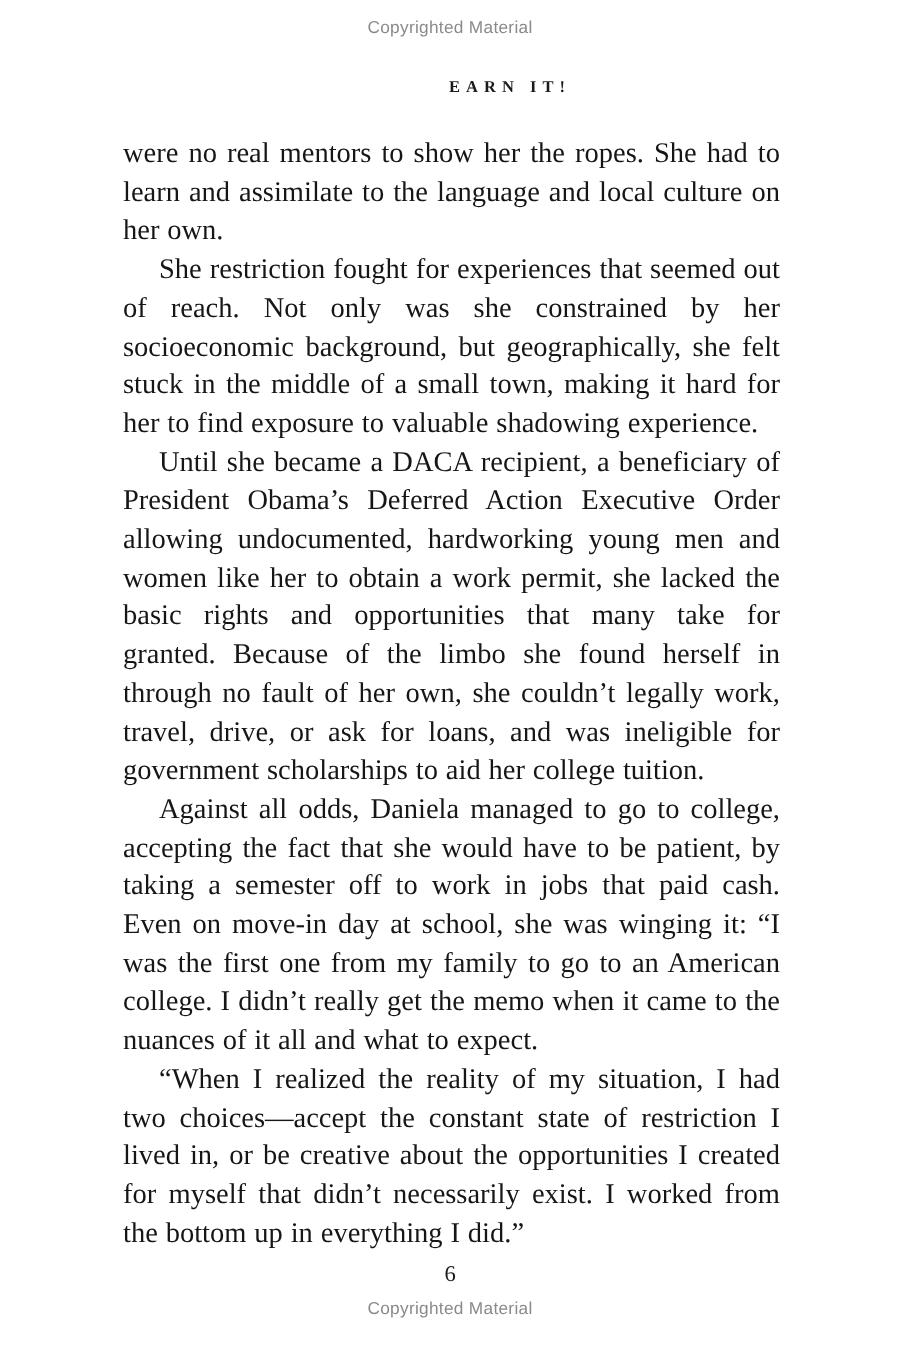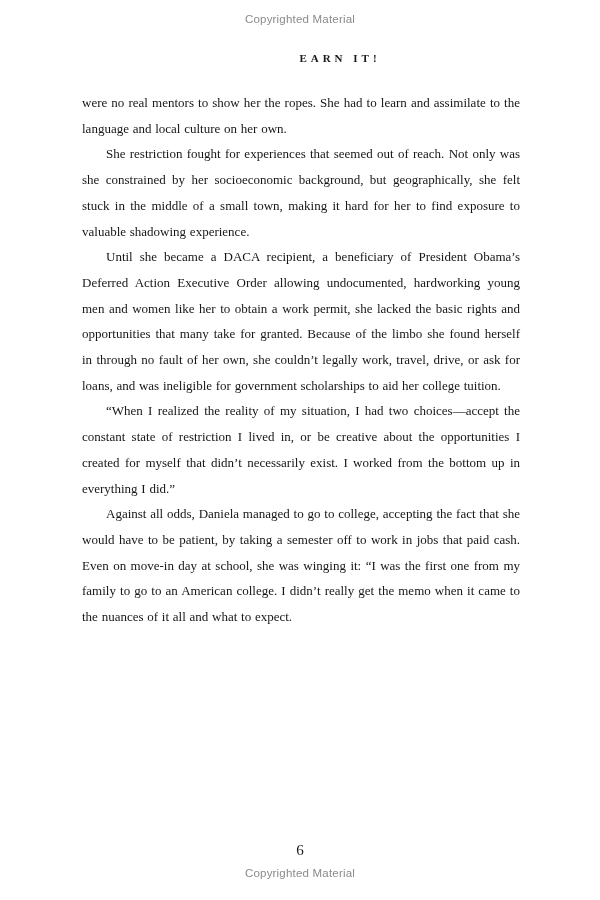--- a/index.html
+++ b/index.html
@@ -42,21 +42,21 @@
     color: #1a1a1a;
     margin-left: 40px;
   }
   .text-block {
     position: absolute;
     top: 90px;
     left: 82px;
     right: 80px;
   }
   .text-block p {
-    font-size: 13px;
+    font-size: 19px;
     line-height: 25.7px;
     text-align: justify;
     color: #161616;
     word-spacing: 0.5px;
   }
   .text-block p.indent {
     text-indent: 24px;
   }
   .page-number {
     position: absolute;
@@ -75,21 +75,21 @@
 <div class="book-page">
 
   <div class="copyright-notice copyright-top">Copyrighted Material</div>
 
   <div class="running-header">EARN IT!</div>
 
   <div class="text-block">
     <p>were no real mentors to show her the ropes. She had to learn and assimilate to the language and local culture on her own.</p>
     <p class="indent">She restriction fought for experiences that seemed out of reach. Not only was she constrained by her socioeconomic background, but geographically, she felt stuck in the middle of a small town, making it hard for her to find exposure to valuable shadowing experience.</p>
     <p class="indent">Until she became a DACA recipient, a beneficiary of President Obama’s Deferred Action Executive Order allowing undocumented, hardworking young men and women like her to obtain a work permit, she lacked the basic rights and opportunities that many take for granted. Because of the limbo she found herself in through no fault of her own, she couldn’t legally work, travel, drive, or ask for loans, and was ineligible for government scholarships to aid her college tuition.</p>
+    <p class="indent">Against all odds, Daniela managed to go to college, accepting the fact that she would have to be patient, by taking a semester off to work in jobs that paid cash. Even on move-in day at school, she was winging it: “I was the first one from my family to go to an American college. I didn’t really get the memo when it came to the nuances of it all and what to expect.</p>
     <p class="indent">“When I realized the reality of my situation, I had two choices—accept the constant state of restriction I lived in, or be creative about the opportunities I created for myself that didn’t necessarily exist. I worked from the bottom up in everything I did.”</p>
-    <p class="indent">Against all odds, Daniela managed to go to college, accepting the fact that she would have to be patient, by taking a semester off to work in jobs that paid cash. Even on move-in day at school, she was winging it: “I was the first one from my family to go to an American college. I didn’t really get the memo when it came to the nuances of it all and what to expect.</p>
   </div>
 
   <div class="page-number">6</div>
 
   <div class="copyright-notice copyright-bottom">Copyrighted Material</div>
 
 </div>
 
 </body></html>

